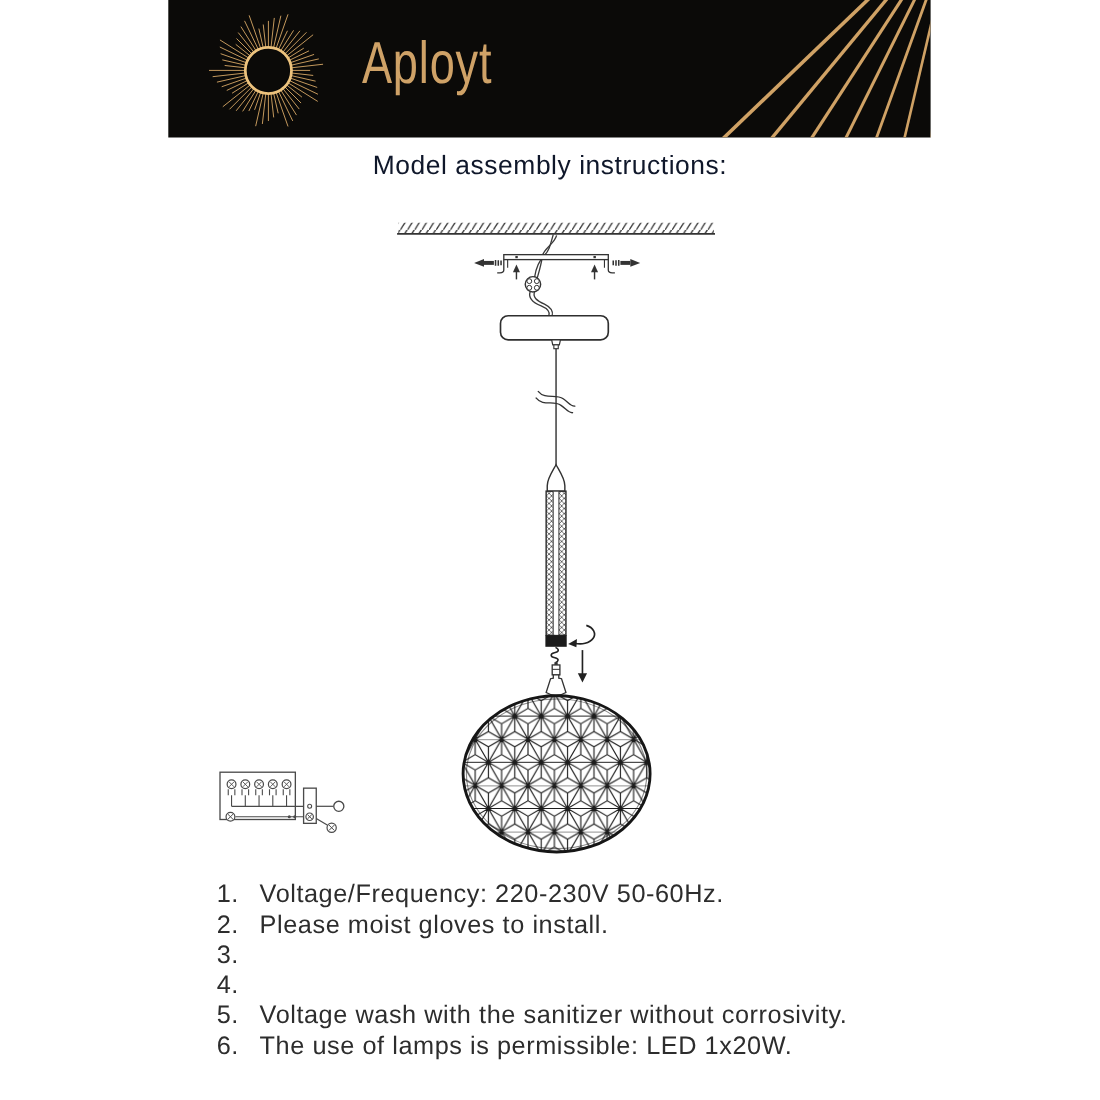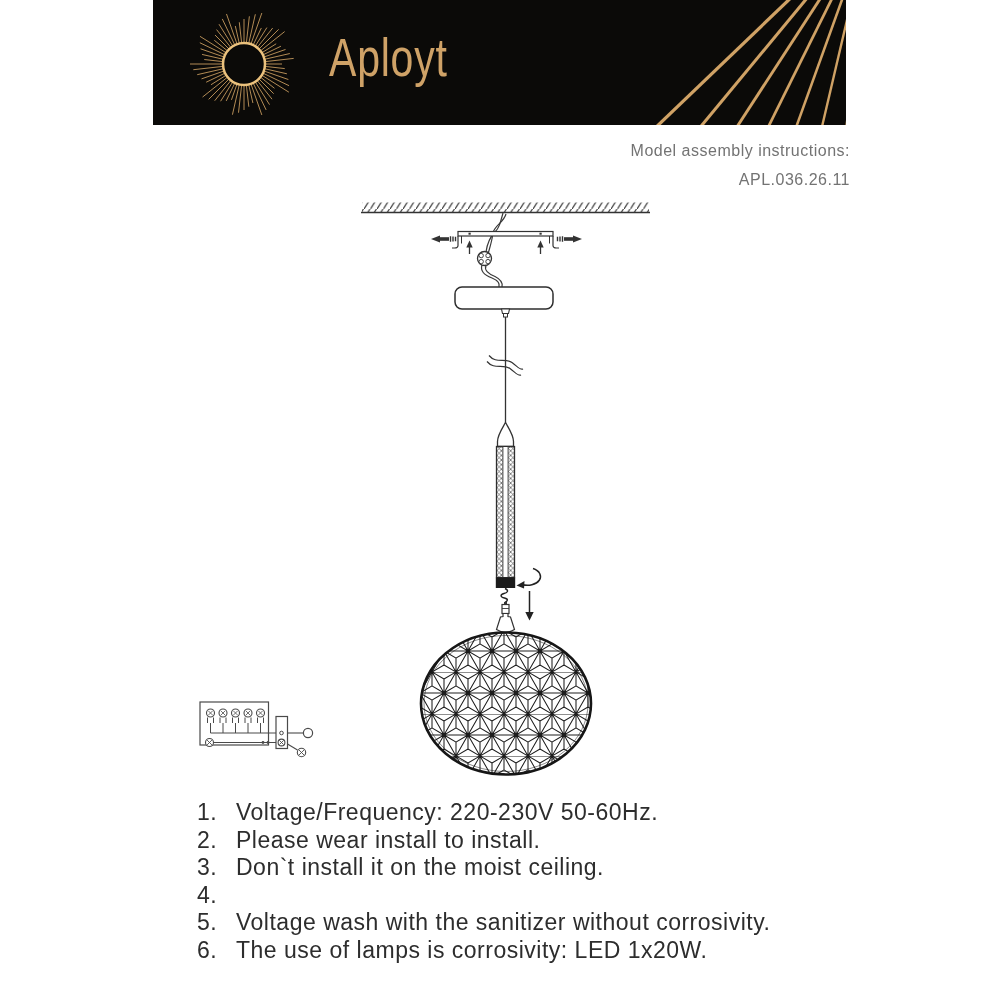--- a/index.html
+++ b/index.html
@@ -2,22 +2,22 @@
 <html><head>
 <meta charset="utf-8">
 <style>
   html,body{margin:0;padding:0;background:#ffffff;}
   .page{position:relative;width:1000px;height:1000px;background:#ffffff;overflow:hidden;
         font-family:"Liberation Sans",sans-serif;}
   .banner{position:absolute;left:153px;top:0;width:693px;height:125px;background:#0b0a08;overflow:hidden;}
   .banner svg{position:absolute;left:0;top:0;}
   .brand{position:absolute;left:176px;top:30px;font-size:54px;font-weight:400;color:#cfa267;
          letter-spacing:1px;transform:scaleX(0.76);transform-origin:left top;line-height:1;}
-  .titleblock{position:absolute;left:150px;top:137px;width:700px;text-align:right;
-              color:#737373;font-size:16px;line-height:28.5px;letter-spacing:0.5px;}
+  .titleblock{position:absolute;left:150px;top:137px;width:700px;text-align:center;
+              color:#0f172a;font-size:24px;line-height:28.5px;letter-spacing:0.5px;}
   .drawing{position:absolute;left:150px;top:190px;width:700px;height:610px;}
   .instructions{position:absolute;left:197px;top:799px;width:660px;color:#2d2d2d;
                 font-size:23px;line-height:27.6px;letter-spacing:0.5px;}
   .irow{display:flex;}
   .inum{width:39px;flex:0 0 39px;}
   .itext{white-space:nowrap;}
 </style>
 </head>
 <body>
 
@@ -99,21 +99,20 @@
           <line x1="717" y1="-78" x2="433.78770179218594" y2="358.1086953316204" stroke="#d0a265" stroke-width="2.9000000000000004"></line>
           <line x1="717" y1="-78" x2="385.5395253306815" y2="322.66688624341054" stroke="#d0a265" stroke-width="3.0700000000000003"></line>
           <line x1="717" y1="-78" x2="341.68468138885186" y2="281.9144504126117" stroke="#d0a265" stroke-width="3.24"></line>
         </g>
     </svg>
     <div class="brand">Aployt</div>
   </div>
 
   <div class="titleblock">
     <div>Model assembly instructions:</div>
-    <div>APL.036.26.11</div>
   </div>
 
   <svg class="drawing" viewBox="150 190 700 610">
     <defs>
       <pattern id="hatch" width="6.5" height="9.5" patternUnits="userSpaceOnUse">
         <path d="M0,9.5 L6,0" stroke="#3a3a3a" stroke-width="1.2" fill="none"></path>
       </pattern>
       <pattern id="mesh" width="4.6" height="4.6" patternUnits="userSpaceOnUse">
         <path d="M0,0 L4.6,4.6 M4.6,0 L0,4.6" stroke="#4a4a4a" stroke-width="0.7" fill="none"></path>
       </pattern>
@@ -284,31 +283,30 @@
     </g>
   </svg>
 
   <div class="instructions">
     <div class="irow">
       <span class="inum">1.</span>
       <span class="itext">Voltage/Frequency: 220-230V 50-60Hz.</span>
     </div>
     <div class="irow">
       <span class="inum">2.</span>
-      <span class="itext">Please wear install to install.</span>
+      <span class="itext">Please moist gloves to install.</span>
     </div>
     <div class="irow">
       <span class="inum">3.</span>
-      <span class="itext">Don`t install it on the moist ceiling.</span>
     </div>
     <div class="irow">
       <span class="inum">4.</span>
     </div>
     <div class="irow">
       <span class="inum">5.</span>
       <span class="itext">Voltage wash with the sanitizer without corrosivity.</span>
     </div>
     <div class="irow">
       <span class="inum">6.</span>
-      <span class="itext">The use of lamps is corrosivity: LED 1x20W.</span>
+      <span class="itext">The use of lamps is permissible: LED 1x20W.</span>
     </div>
   </div>
 </div>
 
 </body></html>

